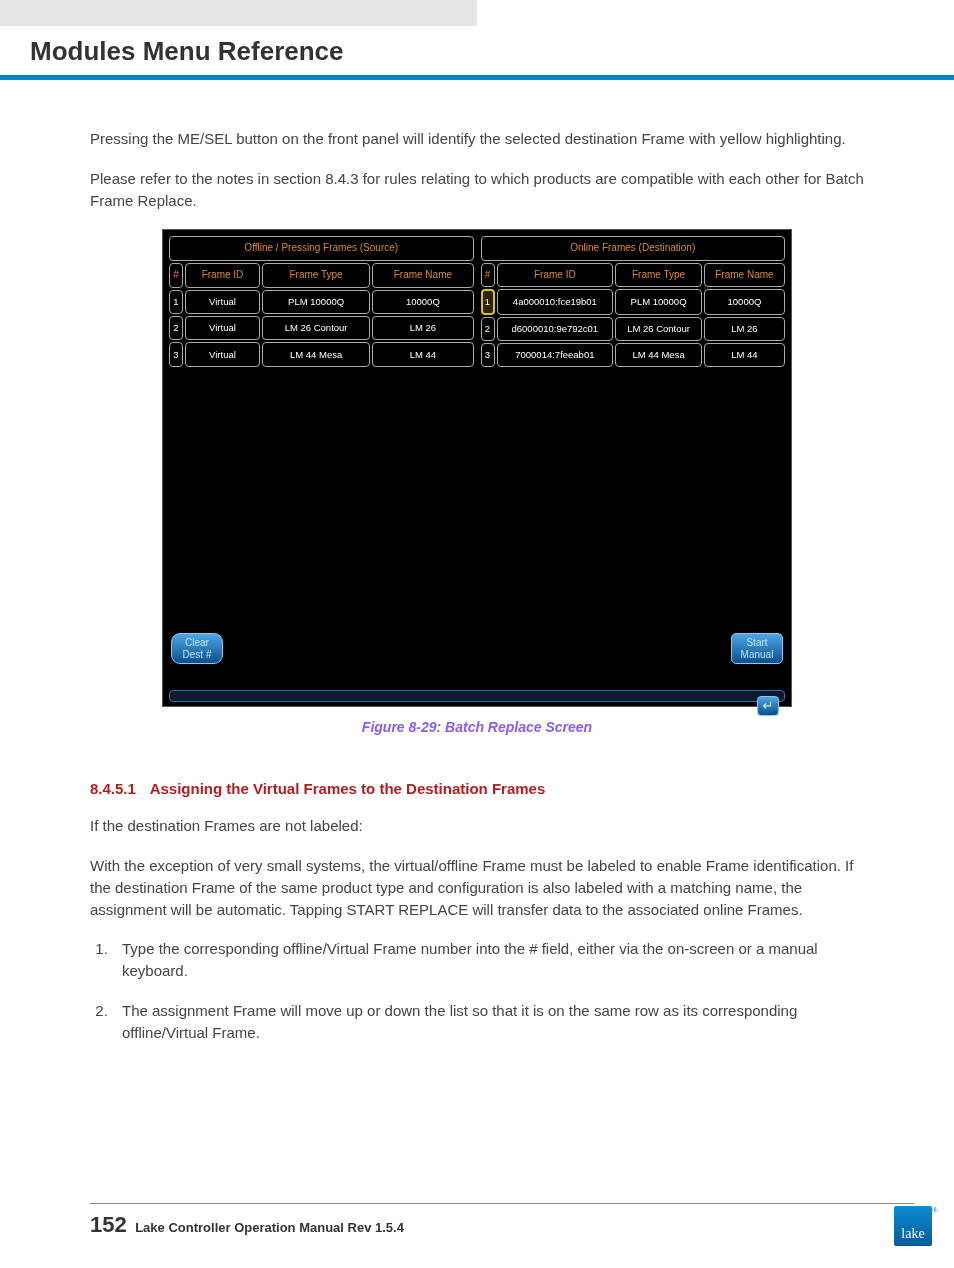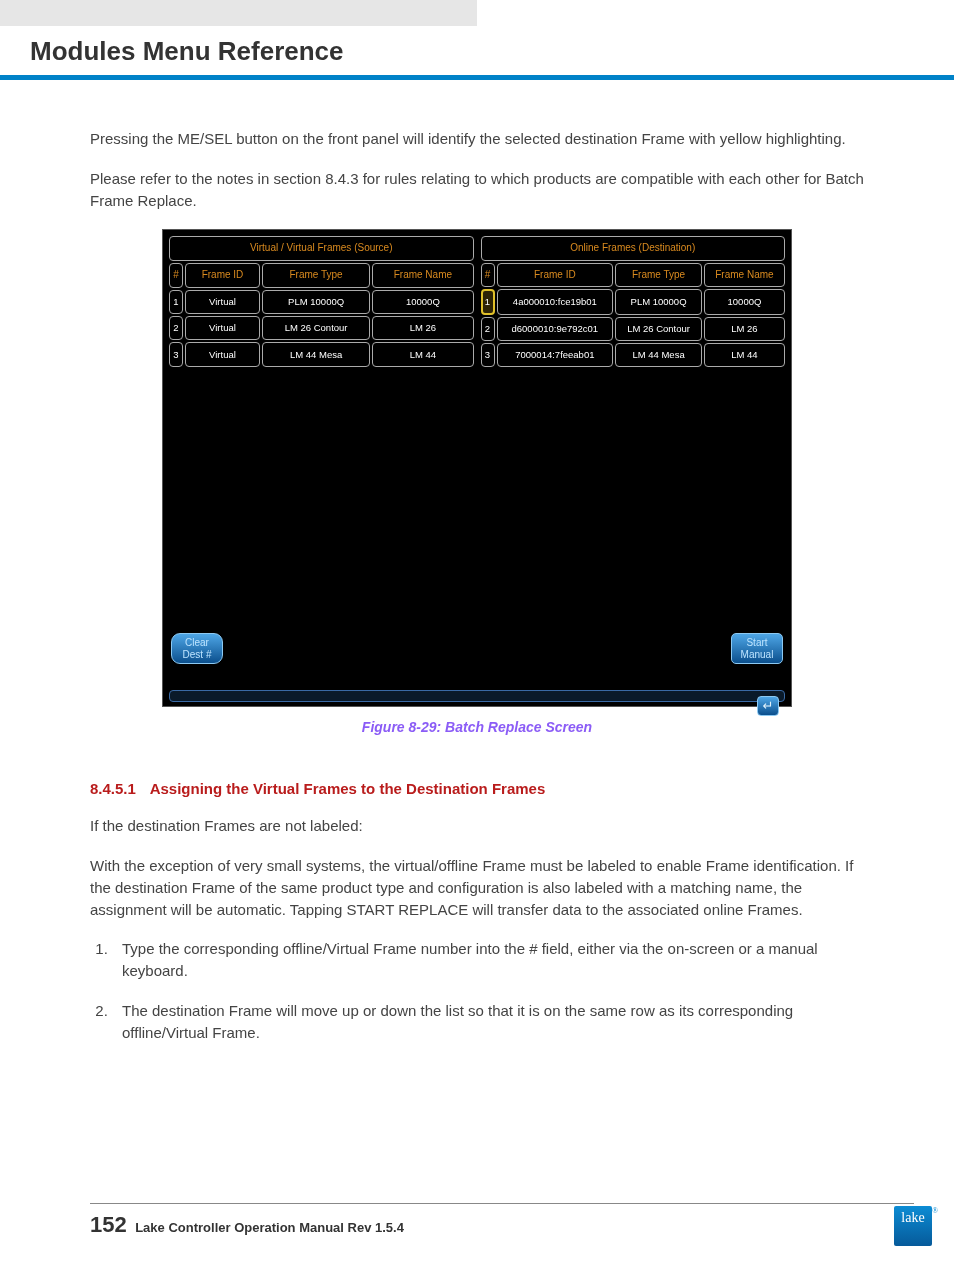--- a/index.html
+++ b/index.html
@@ -178,21 +178,21 @@
     right: 22px;
     bottom: 22px;
     width: 38px;
     height: 40px;
     background: linear-gradient(#0c8cd4, #065a9a);
     border-radius: 2px;
     color: #fff;
     display: flex;
     align-items: flex-end;
     justify-content: center;
-    padding-bottom: 20px;
+    padding-bottom: 4px;
     font-family: Georgia, serif;
     font-size: 14px;
   }
   .logo::after {
     content: "®";
     position: absolute;
     right: -6px;
     top: 0;
     font-size: 8px;
     color: #0c8cd4;
@@ -214,21 +214,21 @@
   <p>Pressing the ME/SEL button on the front panel will identify the selected destination Frame with yellow highlighting.</p>
   <p>Please refer to the notes in section 8.4.3 for rules relating to which products are compatible with each other for Batch Frame Replace.</p>
 
   <div class="figure-wrap">
     <div class="screen">
       <div class="tables">
 
         <table class="tbl">
           <tbody>
               <tr class="panel-title">
-                <td colspan="4">Virtual / Virtual Frames (Source)</td>
+                <td colspan="4">Offline / Pressing Frames (Source)</td>
               </tr>
           <tr>
             <th>#</th>
             <th>Frame ID</th>
             <th>Frame Type</th>
             <th>Frame Name</th>
           </tr>
           <tr>
             <td class="num">1</td>
             <td>Virtual</td>
@@ -300,21 +300,21 @@
   <div class="subhead">
     <span class="num">8.4.5.1</span>
     <span>Assigning the Virtual Frames to the Destination Frames</span>
   </div>
 
   <p>If the destination Frames are not labeled:</p>
   <p>With the exception of very small systems, the virtual/offline Frame must be labeled to enable Frame identification. If the destination Frame of the same product type and configuration is also labeled with a matching name, the assignment will be automatic. Tapping START REPLACE will transfer data to the associated online Frames.</p>
 
   <ol class="steps">
     <li>Type the corresponding offline/Virtual Frame number into the # field, either via the on-screen or a manual keyboard.</li>
-    <li>The destination Frame will move up or down the list so that it is on the same row as its corresponding offline/Virtual Frame.</li>
+    <li>The assignment Frame will move up or down the list so that it is on the same row as its corresponding offline/Virtual Frame.</li>
   </ol>
 
 </div>
 
 <div class="footer">
   <span class="pg">152</span>
   <span class="ft">Lake Controller Operation Manual Rev 1.5.4</span>
 </div>
 
 <div class="logo">lake</div>

